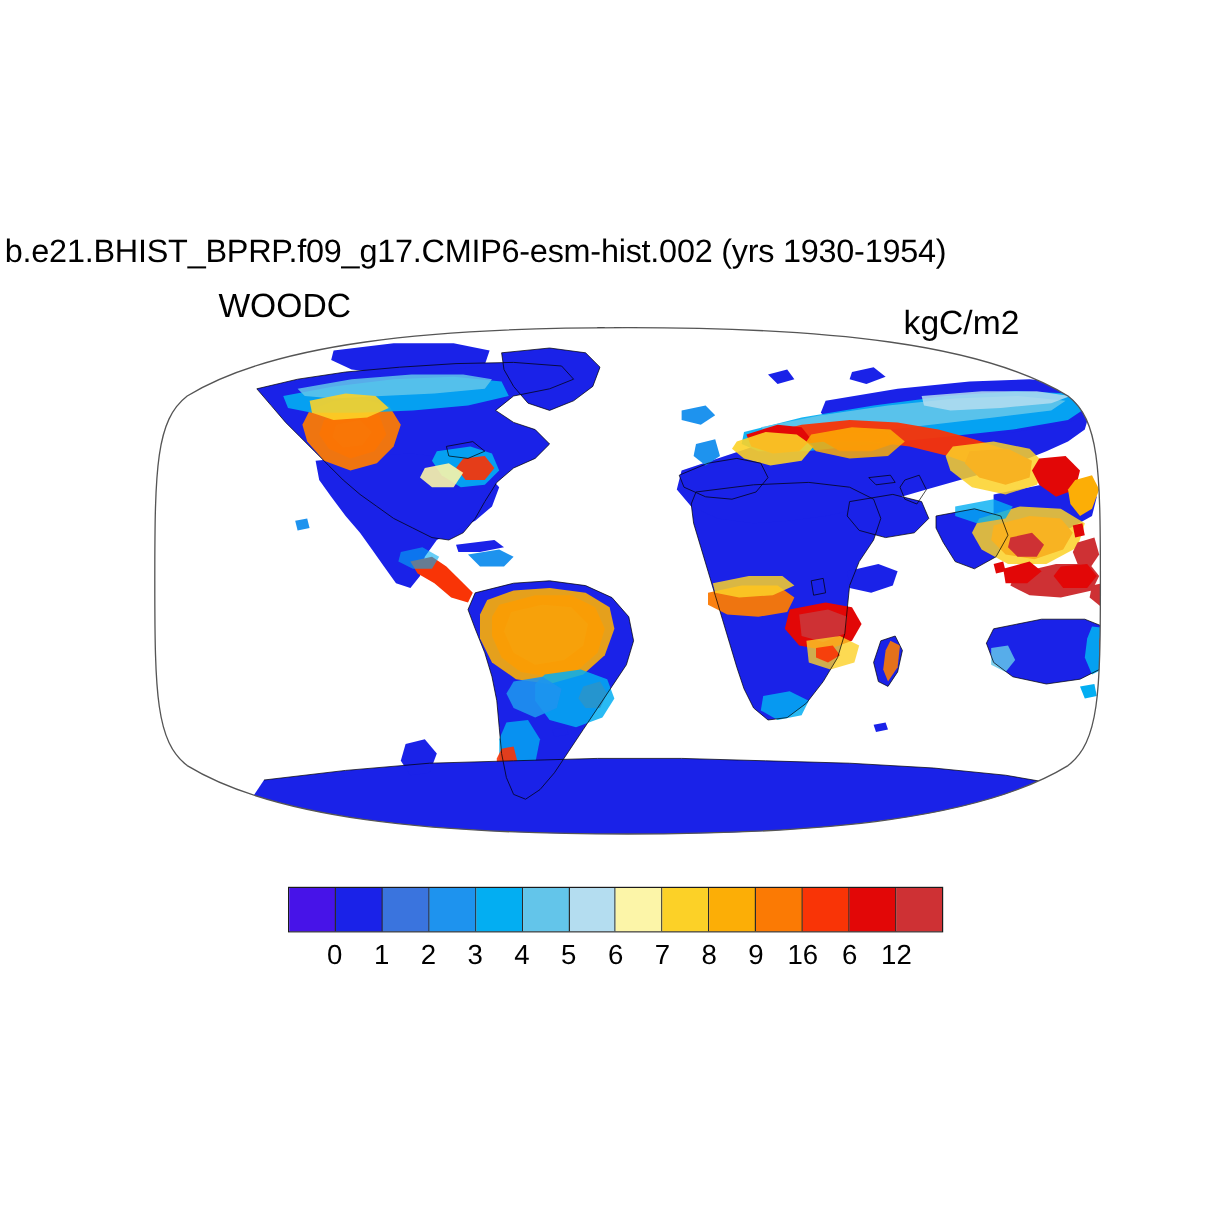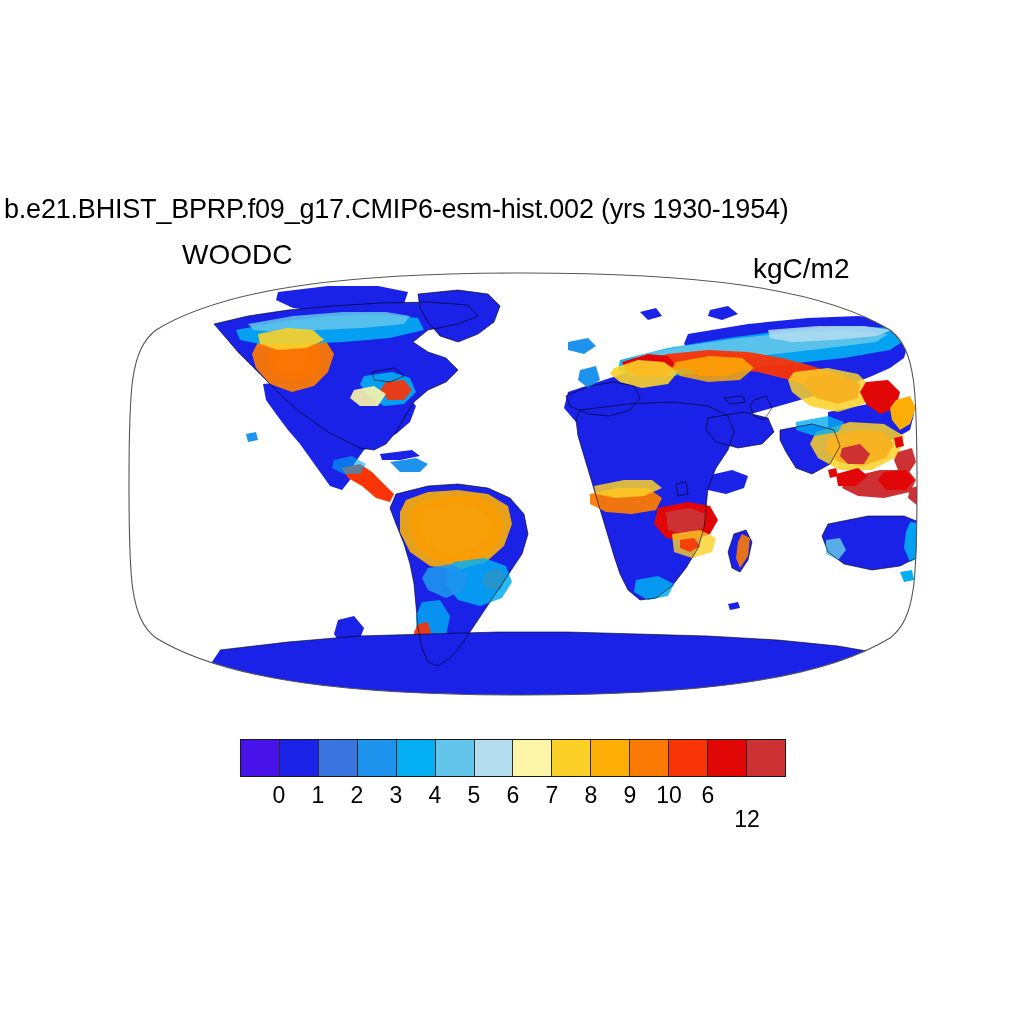--- a/index.html
+++ b/index.html
@@ -378,18 +378,18 @@
       <div class="cb-tick" style="left: 39px;">0</div>
       <div class="cb-tick" style="left: 78px;">1</div>
       <div class="cb-tick" style="left: 117px;">2</div>
       <div class="cb-tick" style="left: 156px;">3</div>
       <div class="cb-tick" style="left: 195px;">4</div>
       <div class="cb-tick" style="left: 234px;">5</div>
       <div class="cb-tick" style="left: 273px;">6</div>
       <div class="cb-tick" style="left: 312px;">7</div>
       <div class="cb-tick" style="left: 351px;">8</div>
       <div class="cb-tick" style="left: 390px;">9</div>
-      <div class="cb-tick" style="left: 429px;">10</div>
+      <div class="cb-tick" style="left: 429px;">16</div>
       <div class="cb-tick" style="left: 468px;">6</div>
-      <div class="cb-tick" style="left: 507px; margin-top: 24px;">12</div>
+      <div class="cb-tick" style="left: 507px;">12</div>
     </div>
 
 </div>
 
 </body></html>

